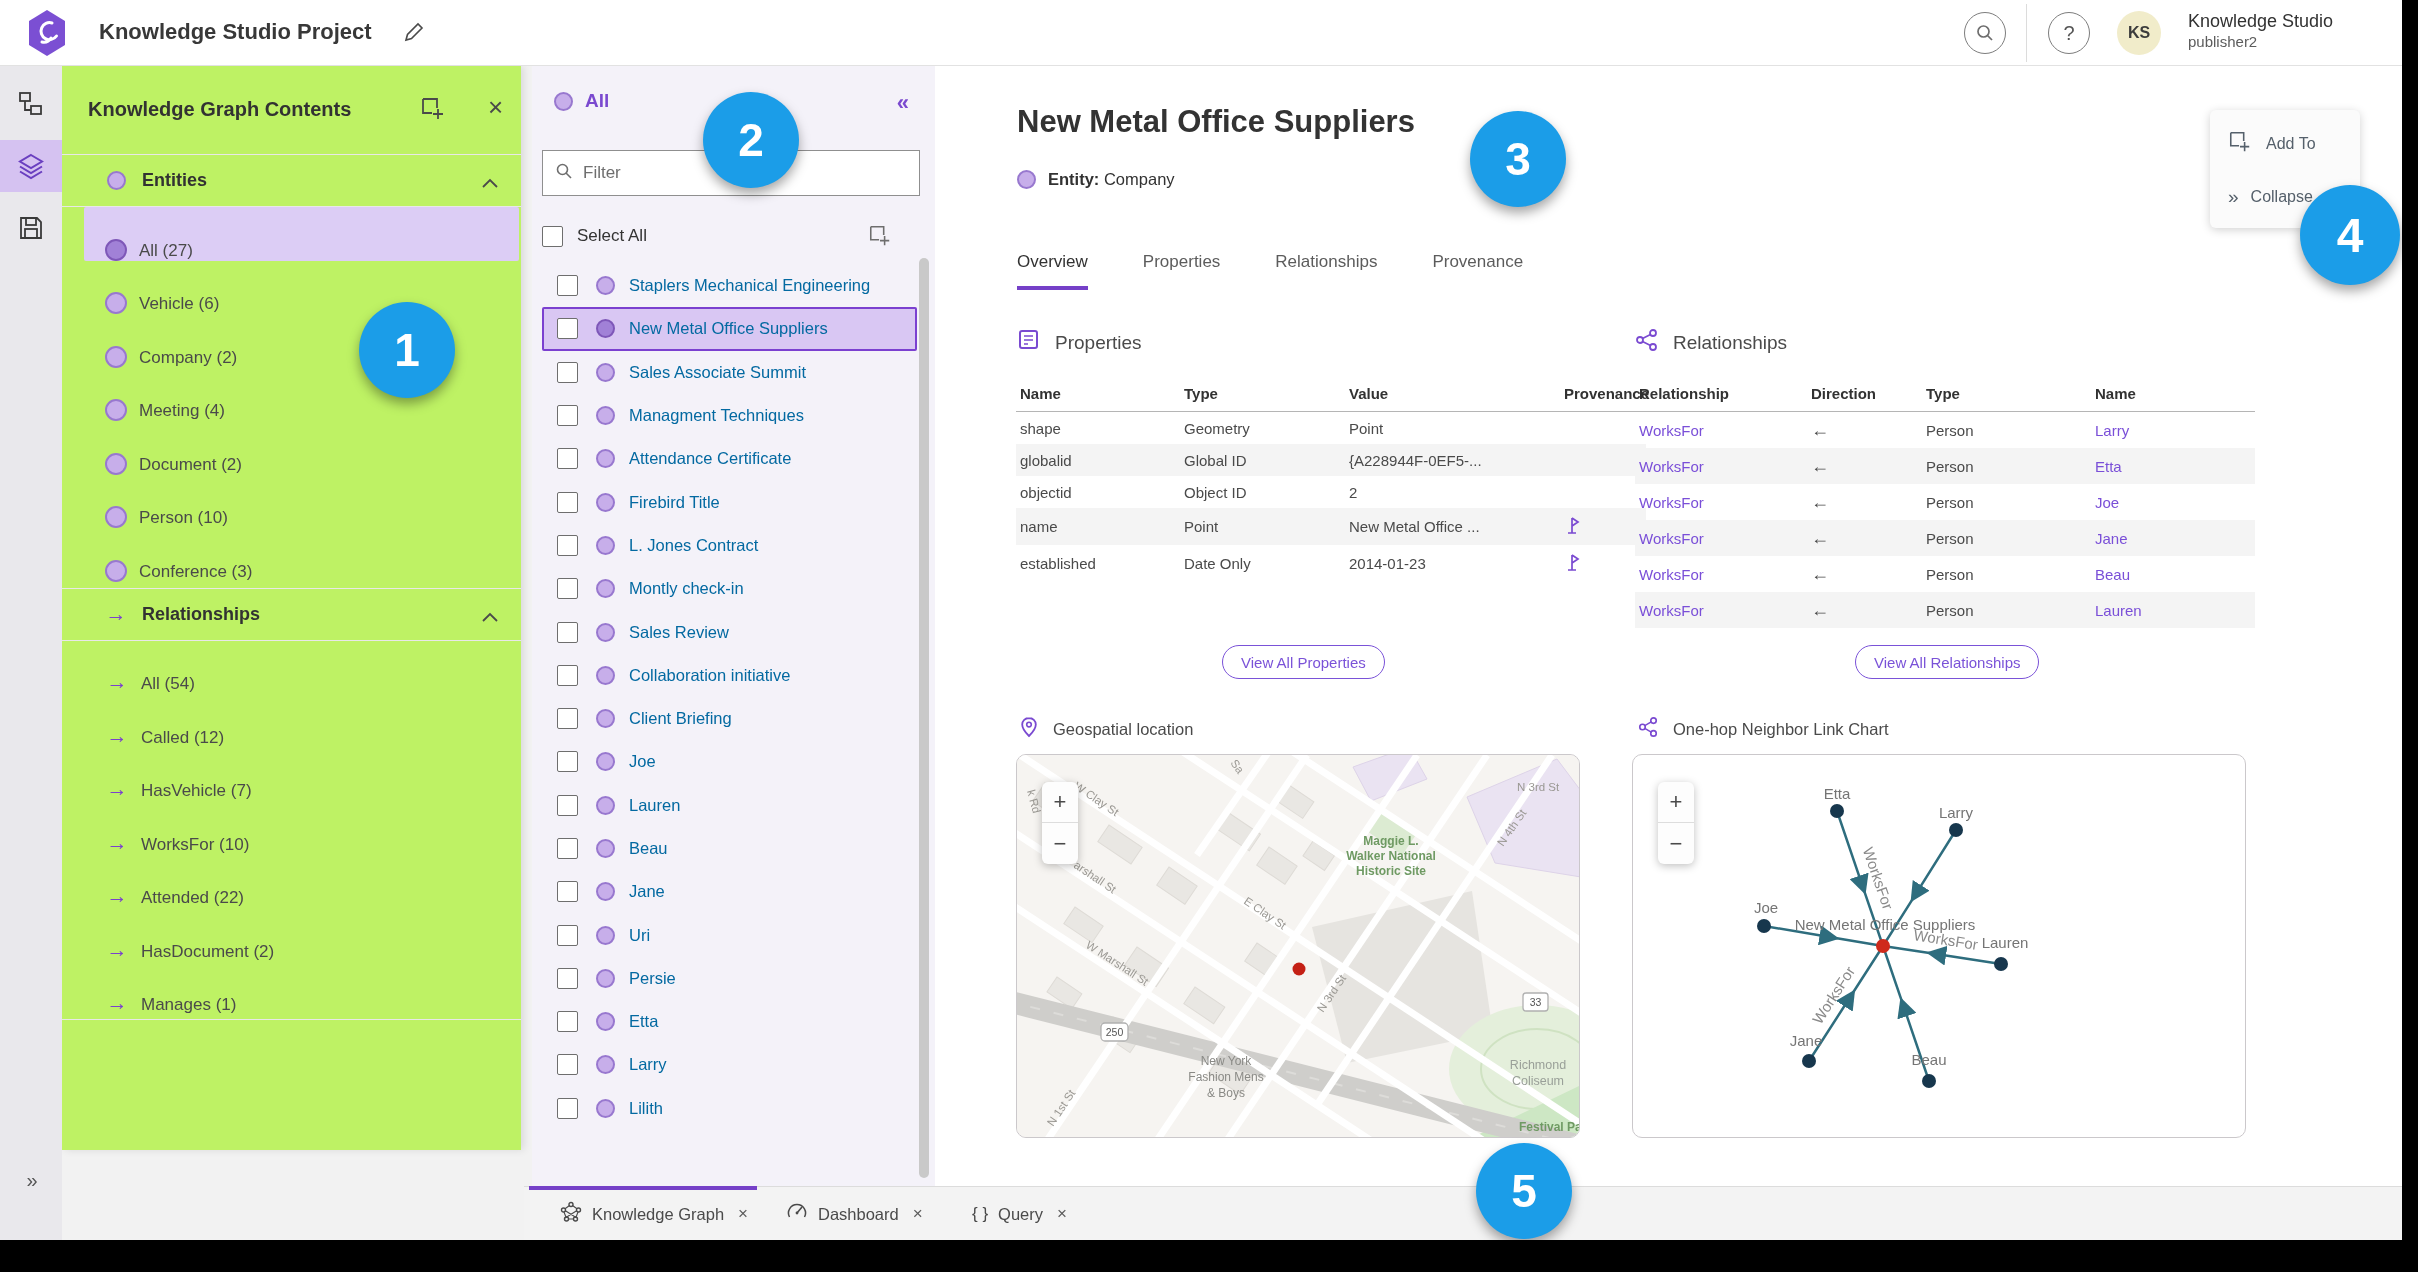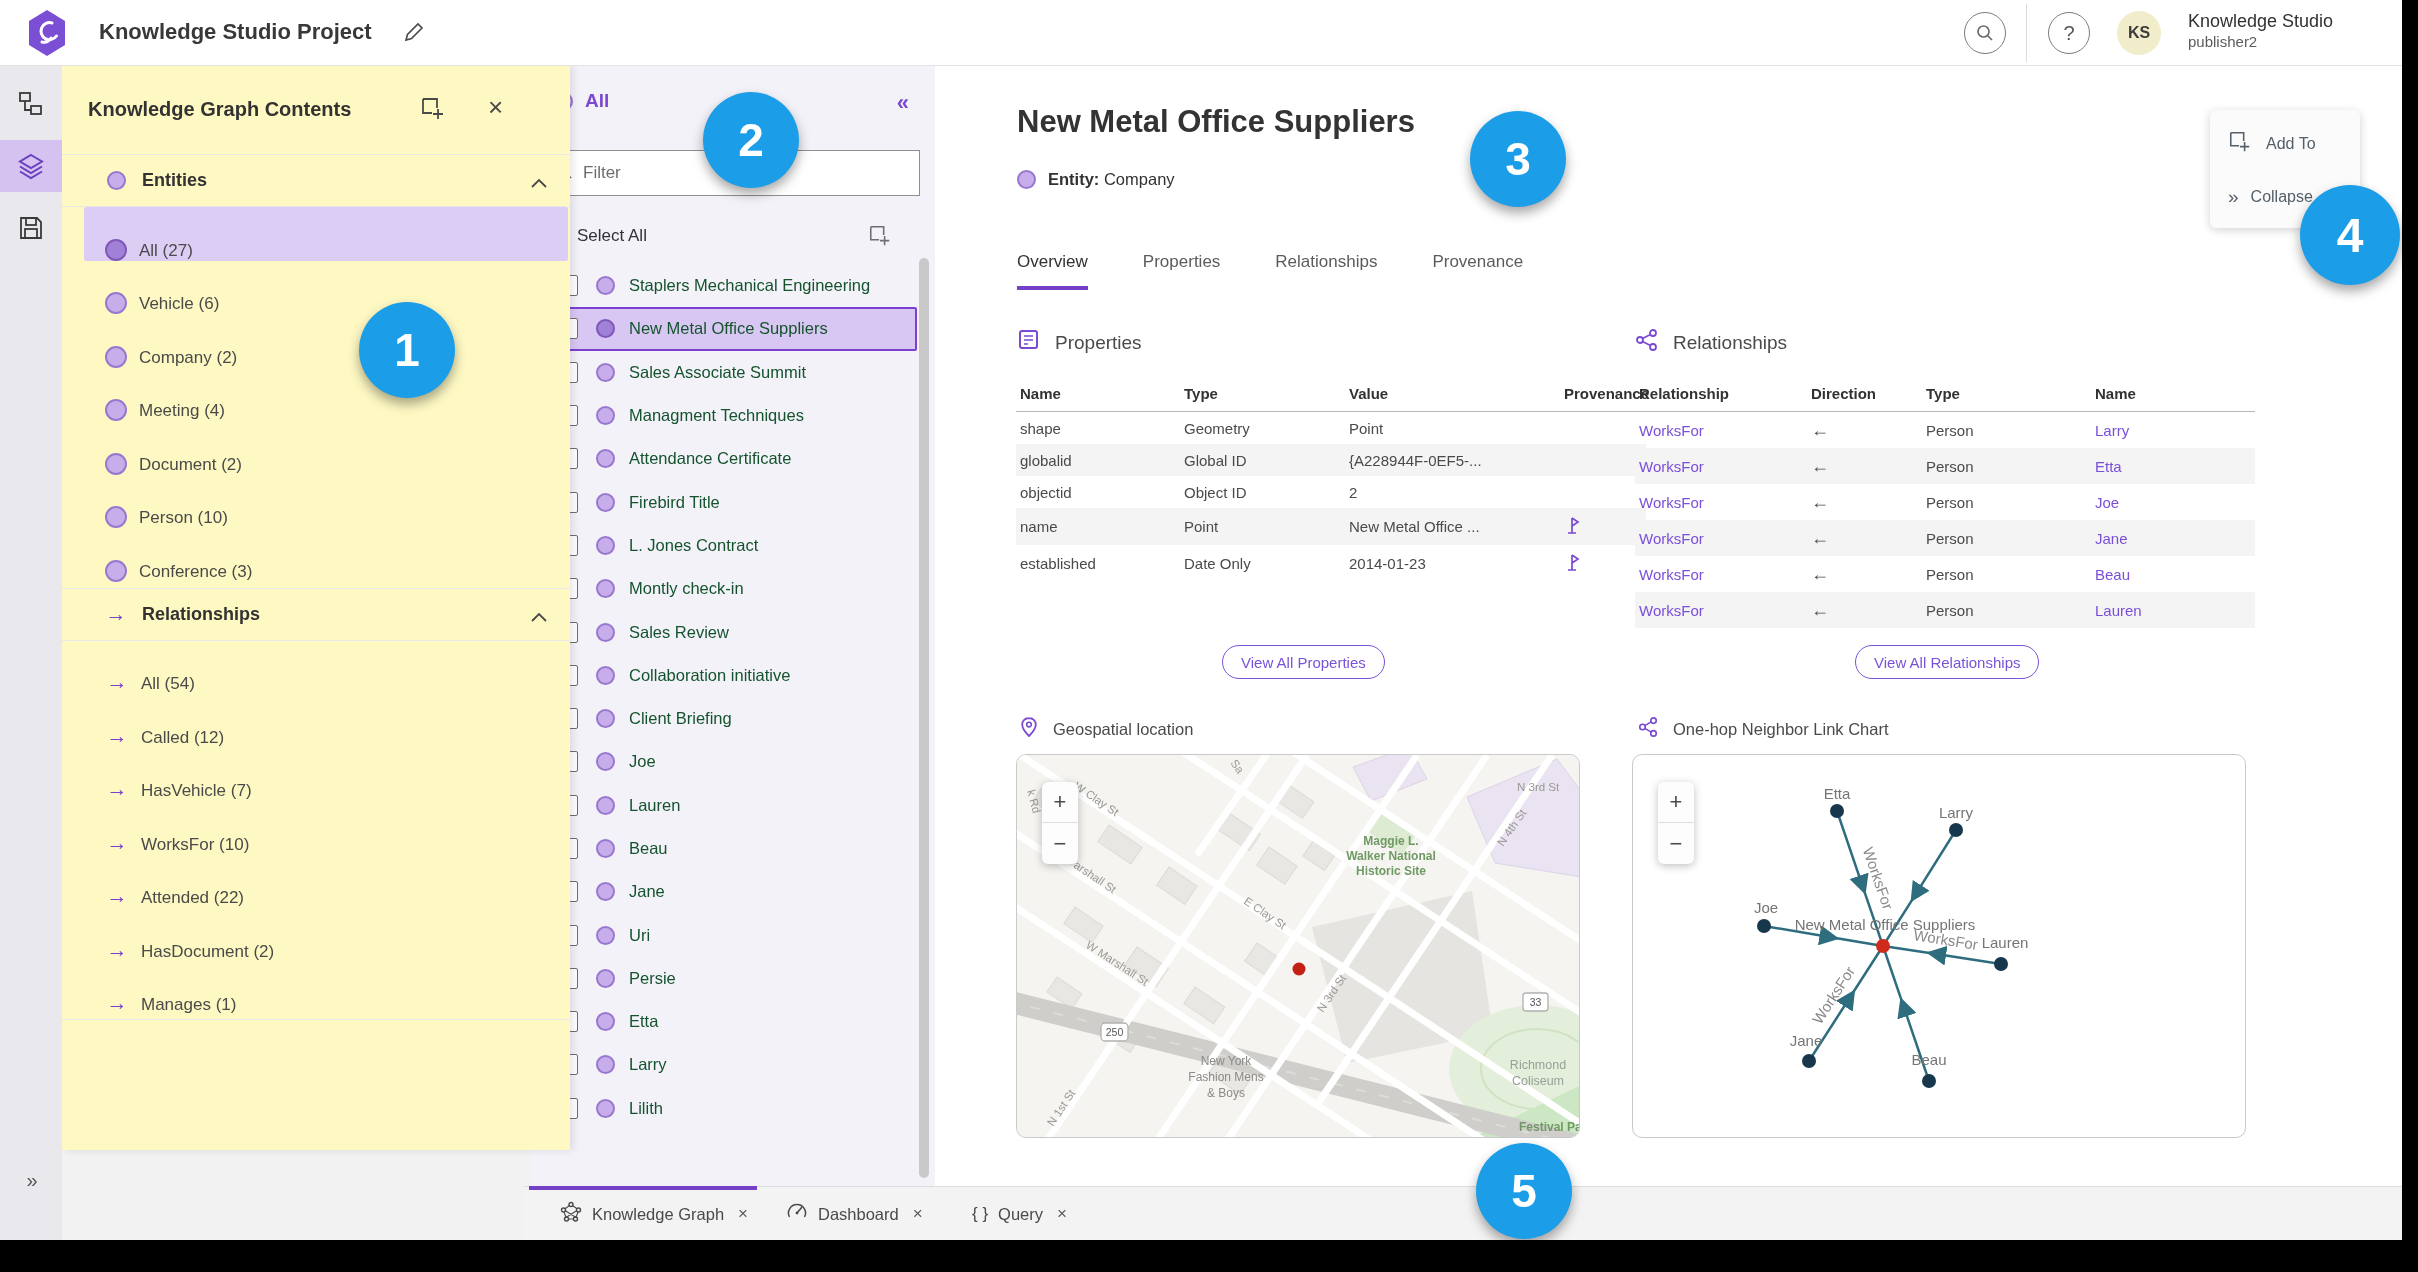--- a/index.html
+++ b/index.html
@@ -20,21 +20,21 @@
   .user-name { font-size:18px; color:#323232; }
   .user-role { font-size:15px; color:#5c5c5c; }
 
   
   .rail { position:absolute; left:0; top:66px; width:62px; height:1174px; background:#e9e8ec; z-index:20; }
   .rail-btn { position:absolute; left:0; width:62px; height:52px; display:flex; align-items:center; justify-content:center; cursor:pointer; }
   .rail-btn.sel { background:#d5c2f1; }
   .rail-expand { position:absolute; left:0; bottom:40px; width:62px; height:40px; display:flex; align-items:center; justify-content:center; color:#555; font-size:20px; letter-spacing:-2px; cursor:pointer; }
 
   
-  .kgc { position:absolute; left:62px; top:66px; width:508px; height:1084px; background:#fef9c3; box-shadow:3px 0 8px rgba(0,0,0,0.10); z-index:10; }
+  .kgc { position:absolute; left:62px; top:66px; width:459px; height:1084px; background:#bef264; box-shadow:3px 0 8px rgba(0,0,0,0.10); z-index:10; }
   .kgc-head { position:absolute; left:0; top:0; width:100%; height:88px; }
   .kgc-title { position:absolute; left:26px; top:32px; font-size:20px; font-weight:600; color:#323232; }
   .kgc-add { position:absolute; left:358px; top:30px; cursor:pointer; }
   .kgc-close { position:absolute; left:426px; top:26px; font-size:26px; color:#4a4a4a; cursor:pointer; }
   .sec-head { position:relative; width:100%; height:53px; border-top:1px solid #e8e8e8; border-bottom:1px solid #e8e8e8; display:flex; align-items:center; cursor:pointer; }
   .sec-head .lbl { font-size:18px; font-weight:600; color:#323232; margin-left:14px; }
   .sec-head .chev { position:absolute; right:22px; top:20px; }
   .kgc-row { position:relative; height:53.5px; display:flex; align-items:flex-end; cursor:pointer; margin:0 2px 0 22px; border-radius:2px; }
   .kgc-row.sel { background:#dccdf5; }
   .kgc-row .lbl { font-size:17px; color:#4a4a4a; margin-left:12px; }
@@ -54,21 +54,21 @@
   .filter-box input { border:none; outline:none; font-size:17px; color:#333; width:100%; background:transparent; font-family:inherit; }
   .filter-box input::placeholder { color:#6e6e6e; }
   .selall-row { position:absolute; left:10px; top:146px; width:378px; height:48px; display:flex; align-items:center; }
   .cb { display:inline-block; width:21px; height:21px; border:1.5px solid #6e6e6e; background:#fff; border-radius:2px; flex:none; }
   .selall-row .lbl { font-size:17px; color:#333; margin-left:14px; }
   .selall-add { position:absolute; right:28px; top:12px; cursor:pointer; }
   .mid-list { position:absolute; left:0; top:198px; width:100%; }
   .mid-row { position:relative; height:43.3px; display:flex; align-items:center; margin:0 18px 0 10px; padding-left:13px; border:2.5px solid transparent; border-radius:2px; cursor:pointer; }
   .mid-row.sel { background:#d9c7f3; border-color:#7b40d0; }
   .mid-row .circ { margin-left:18px; }
-  .mid-row .lbl { font-size:16.5px; color:#14532d; margin-left:14px; white-space:nowrap; }
+  .mid-row .lbl { font-size:16.5px; color:#0369a1; margin-left:14px; white-space:nowrap; }
   .mid-scroll { position:absolute; right:6px; top:192px; width:10px; height:920px; background:#c9c9c9; border-radius:5px; cursor:grab; }
 
   
   .main { position:absolute; left:935px; top:66px; width:1467px; height:1120px; background:#fff; }
   .detail-title { position:absolute; left:1017px; top:104px; font-size:31px; font-weight:600; color:#333; }
   .entity-line { position:absolute; left:1017px; top:170px; display:flex; align-items:center; gap:12px; font-size:16.5px; color:#323232; }
   .entity-line b { font-weight:700; }
   .tabs { position:absolute; left:1017px; top:252px; display:flex; gap:55px; font-size:17px; color:#5c5c5c; }
   .tabs .tab { cursor:pointer; padding-bottom:14px; }
   .tabs .tab.active { color:#323232; border-bottom:4px solid #7540c8; }

